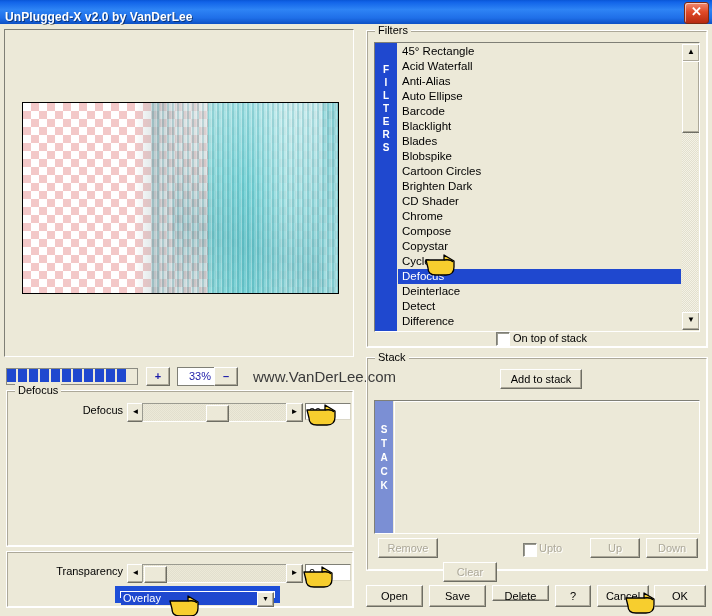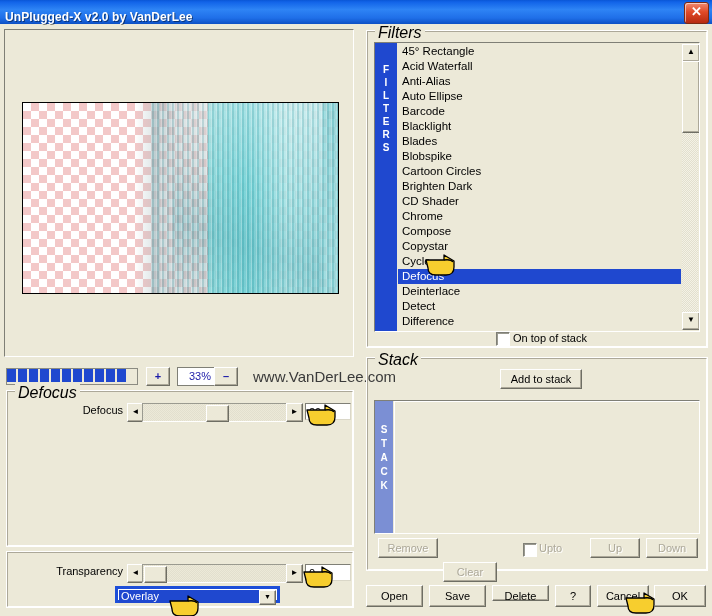--- a/index.html
+++ b/index.html
@@ -65,21 +65,21 @@
     border:1px solid #7F7F76;text-align:center;line-height:16px;color:#1B1BA8;
     font-size:11px;margin-left:8px;}
   .vdl{position:absolute;left:247px;top:1px;font-size:15px;color:#3A3A3A;}
 
   
   .group{position:absolute;border:1px solid #FFFFFF;
     box-shadow:inset 1px 1px 0 #ACA899, 0 0 0 0 transparent;}
   .group>.gb{position:absolute;inset:0;border:1px solid #ACA899;
     border-right-color:#FFF;border-bottom-color:#FFF;pointer-events:none;}
   .glabel{position:absolute;top:-7px;left:8px;background:#ECE9D8;padding:0 3px;
-    font-size:16px;color:#000;font-style:italic;}
+    font-size:11px;color:#000;}
 
   .g-defocus{left:6px;top:390px;width:346px;height:155px;}
   .g-trans{left:6px;top:551px;width:346px;height:55px;}
   .g-filters{left:366px;top:30px;width:340px;height:316px;}
   .g-stack{left:366px;top:357px;width:340px;height:212px;}
 
   
   .srow{position:absolute;height:17px;}
   .slabel{position:absolute;right:0;top:1px;font-size:11px;text-align:right;}
   .arrowbtn{position:absolute;top:0;width:15px;height:17px;background:#ECE9D8;
@@ -93,21 +93,21 @@
     border:1px solid #9A9A90;border-right-color:#FFF;border-bottom-color:#FFF;}
   .thumb{position:absolute;top:1px;width:21px;height:15px;background:#ECE9D8;
     border:1px solid #FFFFFF;border-right-color:#6E6E64;border-bottom-color:#6E6E64;
     box-shadow:inset -1px -1px 0 #ACA899;}
   .valbox{position:absolute;top:0;width:46px;height:17px;background:#fff;
     border:1px solid #7F7F76;border-right-color:#DAD7C8;border-bottom-color:#DAD7C8;
     font-size:11px;line-height:16px;padding-left:3px;box-sizing:border-box;}
 
   
   .combo{position:absolute;left:115px;top:586px;width:165px;height:17px;
-    background:#fff;border:3px solid #1d4ed8;box-sizing:border-box;}
+    background:#fff;border:5px solid #1d4ed8;box-sizing:border-box;}
   .combo-text{position:absolute;left:1px;top:1px;right:18px;height:13px;
     background:#1F48CF;color:#fff;font-size:11px;line-height:13px;padding-left:2px;}
   .combo-arrow{position:absolute;right:1px;top:1px;width:15px;height:13px;
     background:#ECE9D8;border:1px solid #FFFFFF;border-right-color:#6E6E64;
     border-bottom-color:#6E6E64;box-shadow:inset -1px -1px 0 #ACA899;
     font-size:7px;line-height:12px;text-align:center;}
 
   
   .listbox{position:absolute;left:374px;top:42px;width:324px;height:288px;
     background:#ECE9D8;border:1px solid #7F7F76;border-right-color:#FFF;

